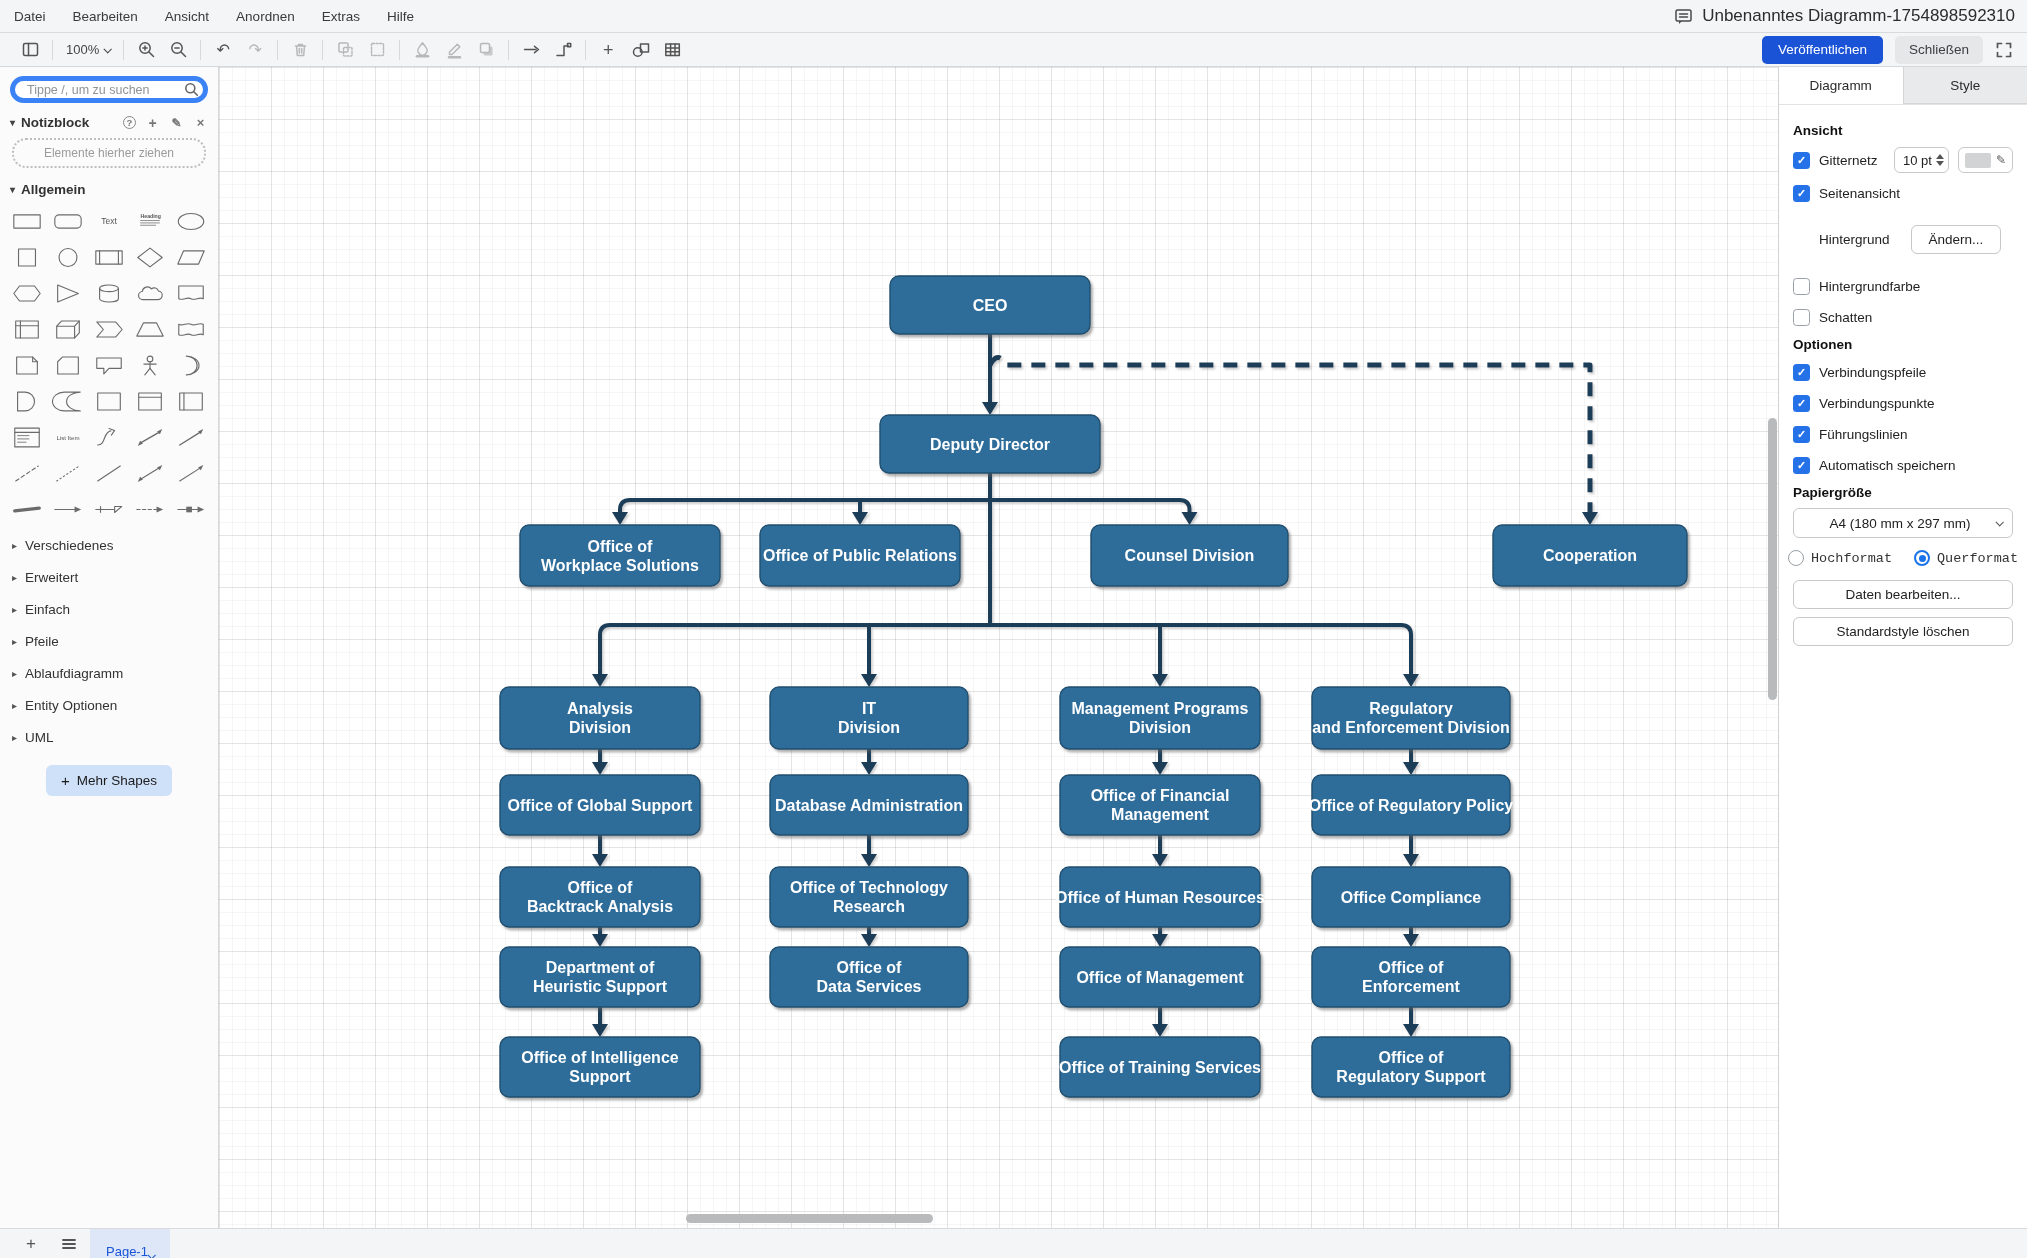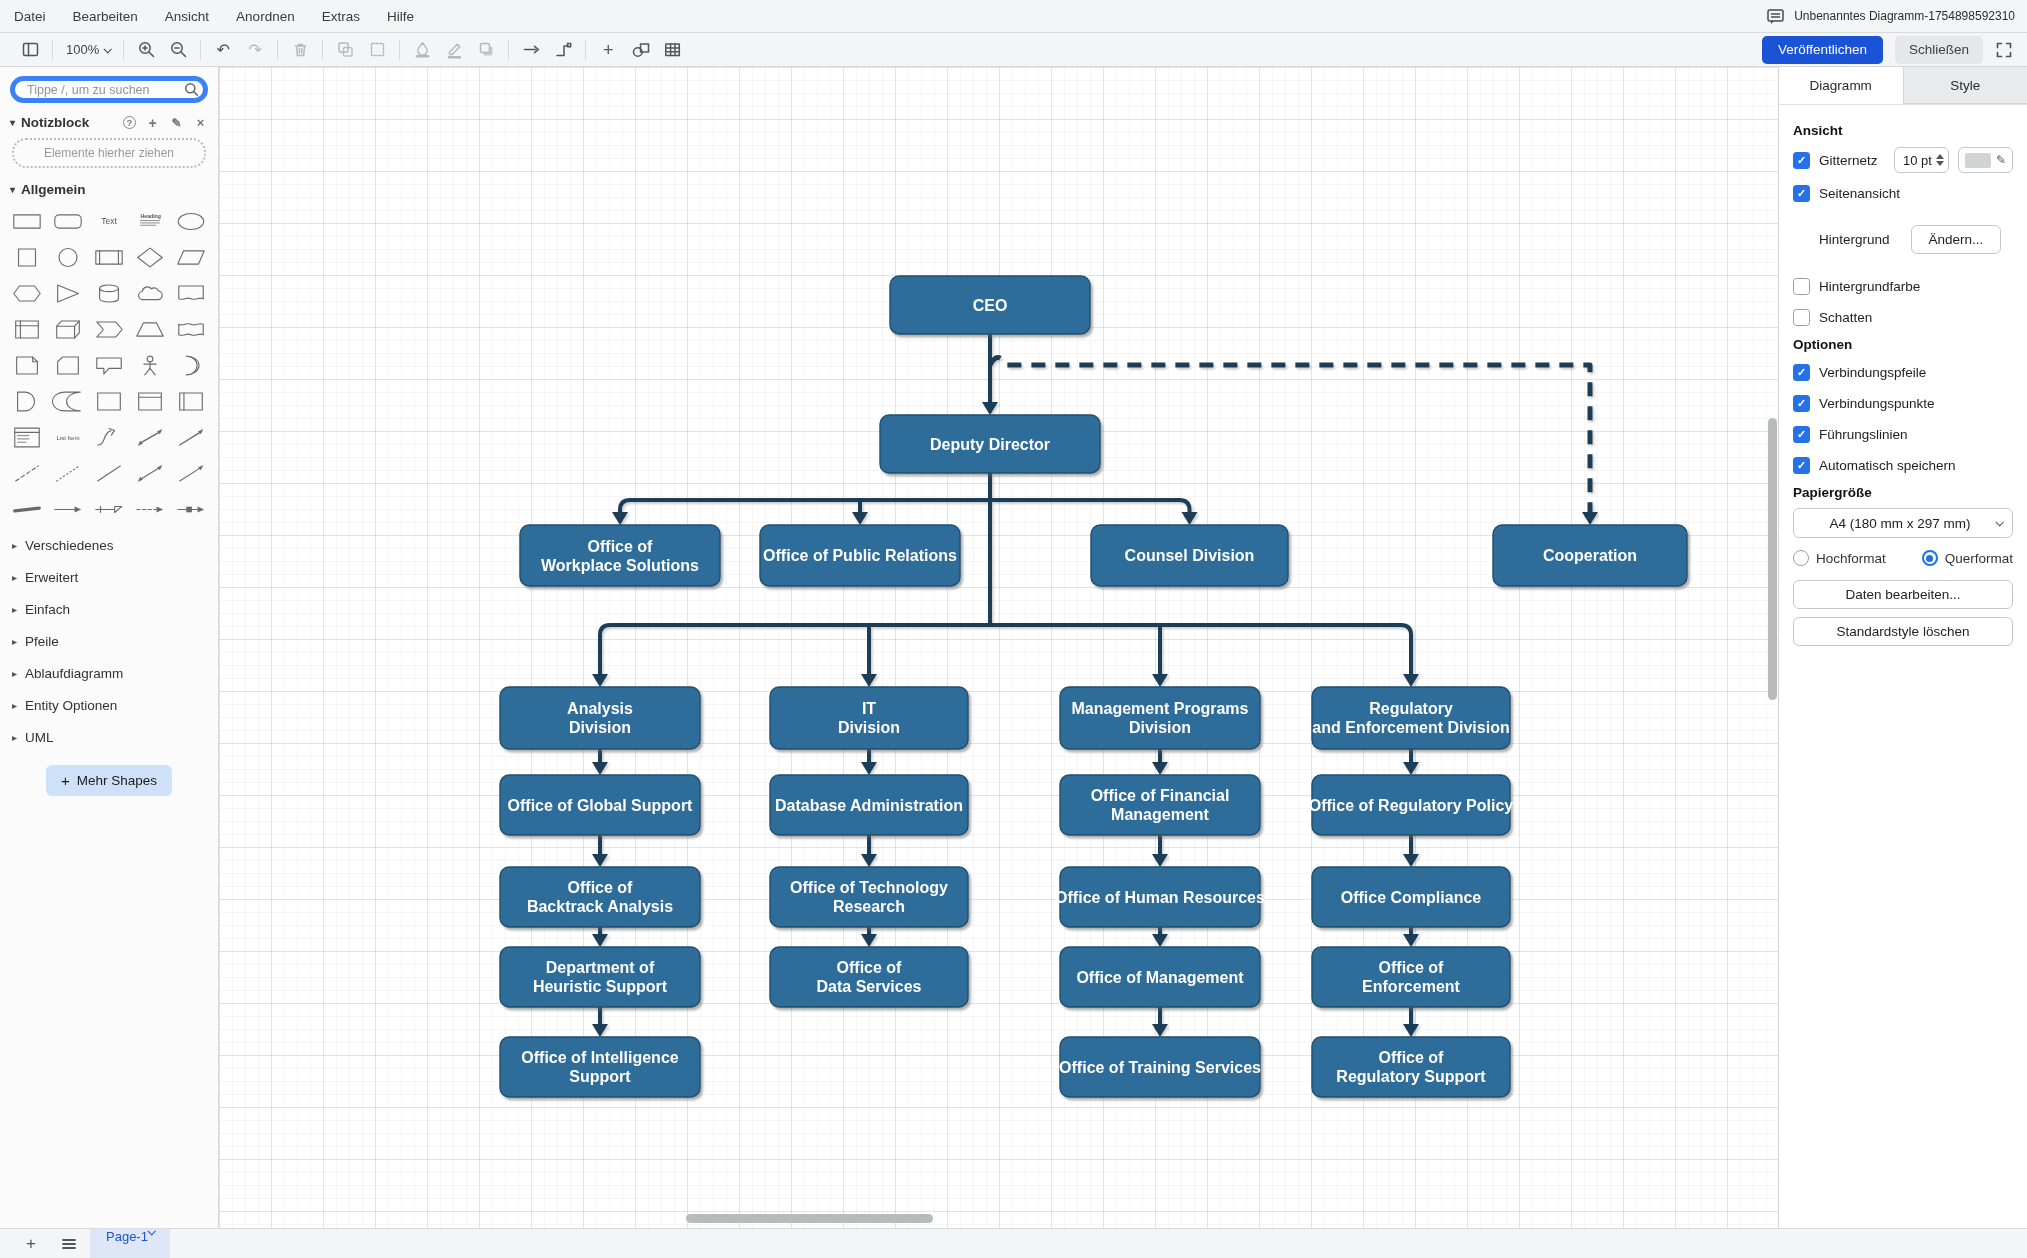--- a/index.html
+++ b/index.html
@@ -5,21 +5,21 @@
   * { box-sizing: border-box; margin: 0; padding: 0; }
   html,body { width:2027px; height:1258px; overflow:hidden; }
   body { font-family:"Liberation Sans", sans-serif; background:#fff; position:relative; color:#333; }
 
   
   #menubar { position:absolute; left:0; top:0; width:2027px; height:33px;
     background:#f4f5f6; border-bottom:1px solid #d9dadb; display:flex; align-items:center; }
   #menu-items { display:flex; gap:27px; padding-left:14px; flex:1; }
   .menu-item { font-size:13.5px; color:#3a3a3a; cursor:default; }
   #menu-right { display:flex; align-items:center; gap:9px; padding-right:12px; }
-  #doc-title { font-size:12px; color:#2c2c2c; }
+  #doc-title { font-size:17px; color:#2c2c2c; }
 
   
   #toolbar { position:absolute; left:0; top:33px; width:2027px; height:34px;
     background:#f4f5f6; border-bottom:1px solid #d6d7d8; display:flex; align-items:center; }
   #toolbar-left { display:flex; align-items:center; padding-left:8px; flex:1; }
   .tb-group { display:flex; align-items:center; gap:2px; padding:0 7px; }
   .tb-sep { width:1px; height:20px; background:#d8d9da; }
   .tb { border:none; background:transparent; width:30px; height:28px; display:flex; align-items:center;
     justify-content:center; color:#555; font-family:"Liberation Sans",sans-serif; cursor:pointer; border-radius:4px; }
   .tb.disabled { color:#b6b8ba; }
@@ -99,35 +99,35 @@
   .spin .up { border-bottom:5px solid #555; }
   .spin .dn { border-top:5px solid #555; }
   .swatchbtn { display:flex; align-items:center; gap:5px; border:1px solid #c7c8c9; border-radius:6px;
     height:26px; padding:0 6px; background:#fff; cursor:pointer; }
   .swatch { width:26px; height:15px; background:#d2d3d4; border-radius:2px; }
   .pencil { font-size:12px; color:#555; }
   .p-btn { display:block; width:100%; height:29px; border:1px solid #c7c8c9; border-radius:6px; background:#fff;
     font-size:13.5px; color:#222; font-family:"Liberation Sans",sans-serif; cursor:pointer; margin:8px 0; }
   .p-btn.inline { width:152px; margin:12px; }
   .indent { margin-left:26px; }
-  #radio-row { display:flex; justify-content:space-between; gap:22px; margin:12px 0 14px 0; font-size:13.5px; }
+  #radio-row { display:flex; justify-content:center; gap:22px; margin:12px 0 14px 0; font-size:13.5px;font-family:Liberation Mono, monospace; }
   .radio-opt { display:flex; align-items:center; gap:7px; cursor:pointer; }
   .rdo { width:16px; height:16px; border-radius:50%; border:1.5px solid #9aa0a6; position:relative; flex:none; background:#fff; }
   .rdo.sel { border:2px solid #1a73e8; }
   .rdo.sel::after { content:""; position:absolute; left:2.5px; top:2.5px; width:7px; height:7px;
     border-radius:50%; background:#1a73e8; }
   .p-select { display:flex; align-items:center; border:1px solid #c7c8c9; border-radius:6px; height:30px;
     padding:0 10px; font-size:13.5px; color:#222; margin:4px 0 8px 0; cursor:pointer; }
   .p-select .lbl { flex:1; text-align:center; }
 
   
   #bottombar { gap:4px; }
   .bb-ic { width:34px; height:30px; display:flex; align-items:center; justify-content:center; color:#555;
     background:transparent; border:none; cursor:pointer; }
-  #page-tab { height:30px; display:flex; align-items:flex-start; background:#dde7f8; color:#1a55d6;
+  #page-tab { height:30px; display:flex; align-items:flex-end; background:#dde7f8; color:#1a55d6;
     font-size:13px; padding:0 16px; border:none; font-family:"Liberation Sans",sans-serif; cursor:pointer; }
   #bottombar .first { margin-left:14px; }
 
   svg.icon { display:block; }
 </style>
 </head>
 <body>
 
 <div id="menubar">
   <div id="menu-items">

